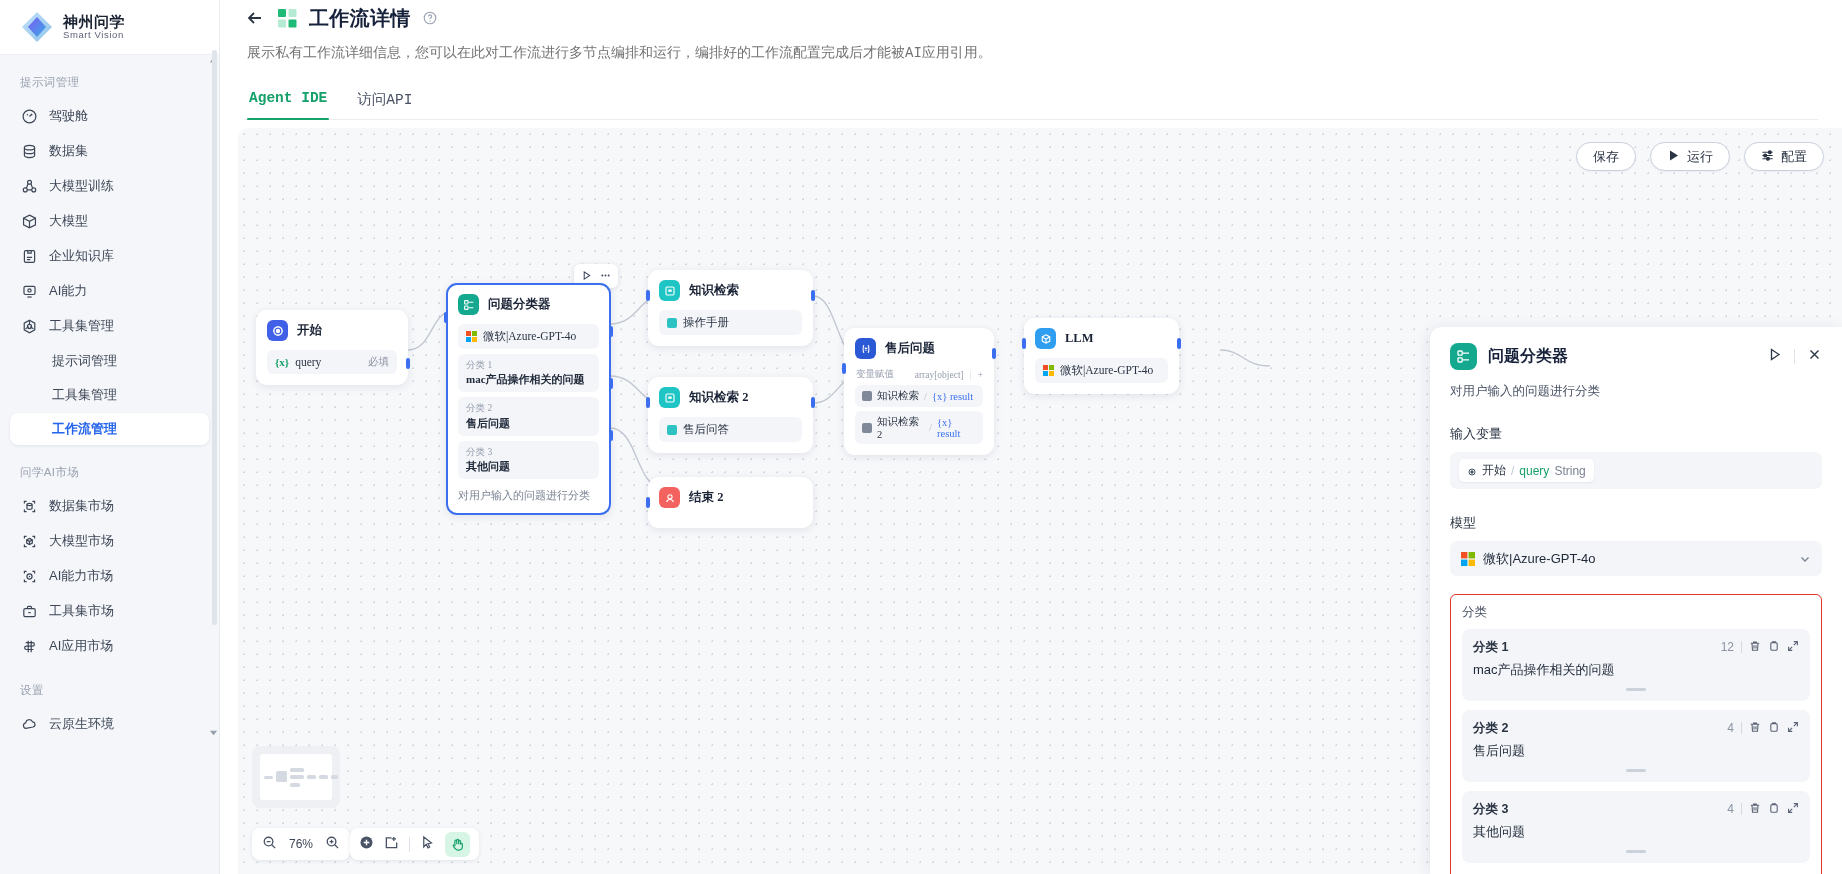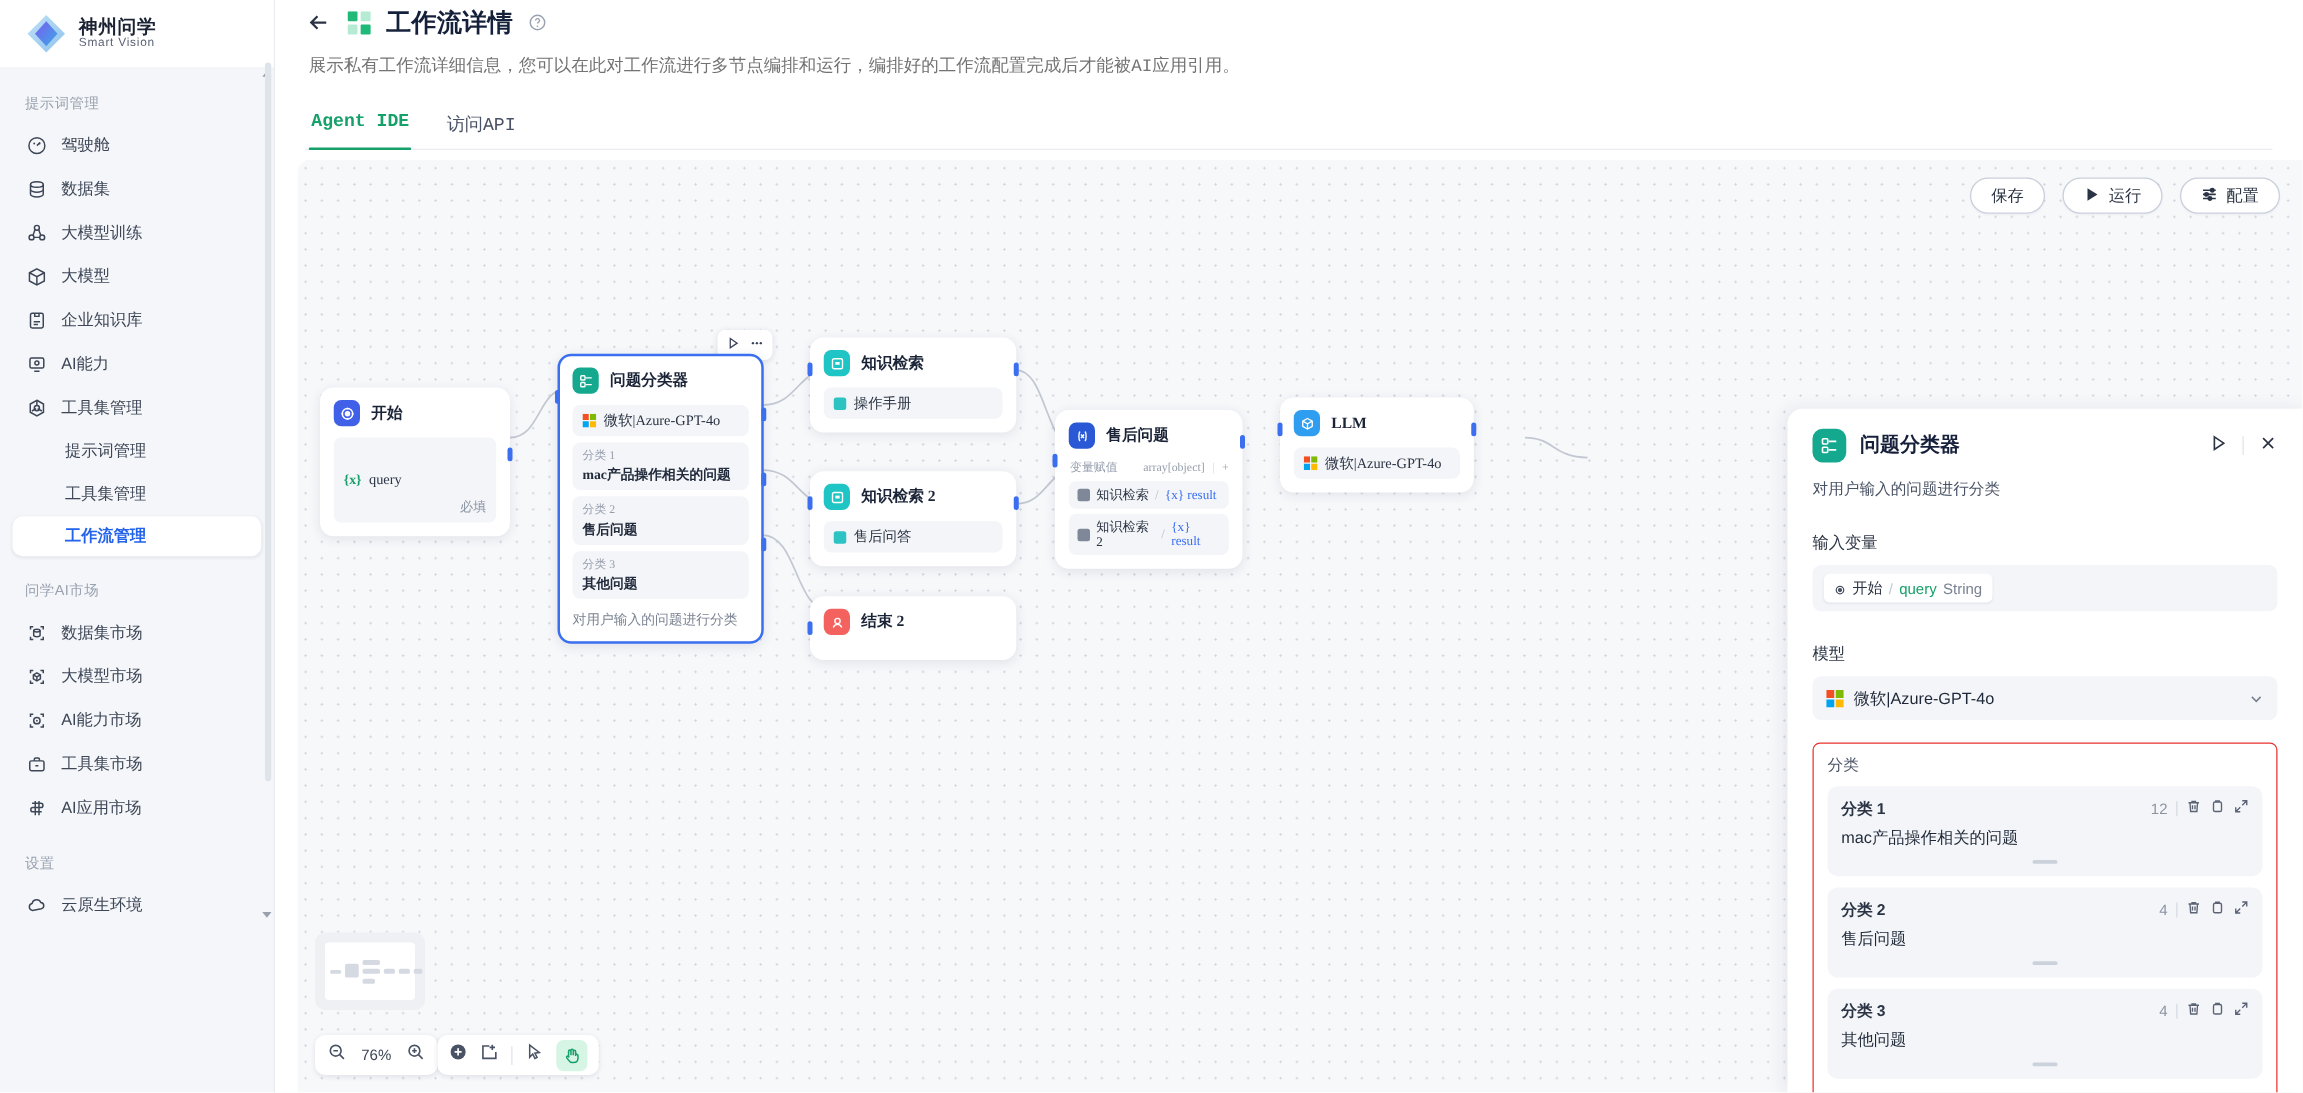--- a/index.html
+++ b/index.html
@@ -116,21 +116,21 @@
     width: 21px; height: 21px; border-radius: 6px; display: flex;
     align-items: center; justify-content: center; flex: 0 0 21px; color: #fff;
   }
   .node-badge svg { width: 12px; height: 12px; }
   .node-title { font-size: 12.5px; font-weight: 700; color: #1b2437; }
   .node-field {
     background: #f3f5f8; border-radius: 6px; padding: 5px 8px; margin-top: 5px;
     display: flex; align-items: center; gap: 6px; font-size: 11.5px; color: #2b3444;
   }
   .var-x { color: #17a06a; font-size: 11px; font-weight: 700; }
-  .must { margin-left: auto; color: #8b93a3; font-size: 10.5px; margin-top: 44px; }
+  .must { margin-left: auto; color: #8b93a3; font-size: 10.5px; }
   .cat-block { background: #f3f5f8; border-radius: 6px; padding: 4px 8px 5px 8px; margin-top: 5px; }
   .cat-label { font-size: 9.5px; color: #959dac; line-height: 1.5; }
   .cat-value { font-size: 11px; color: #222b3c; font-weight: 600; }
   .node-desc { font-size: 11px; color: #7a8292; margin-top: 9px; }
   .ms-logo { width: 11px; height: 11px; flex: 0 0 11px; }
   .kb-dot { width: 10px; height: 10px; border-radius: 2px; background: #2ec3c3; flex: 0 0 10px; }
   .port {
     position: absolute; width: 4px; height: 11px; background: #3b6ff0; border-radius: 2px;
   }
   .node-actions {

